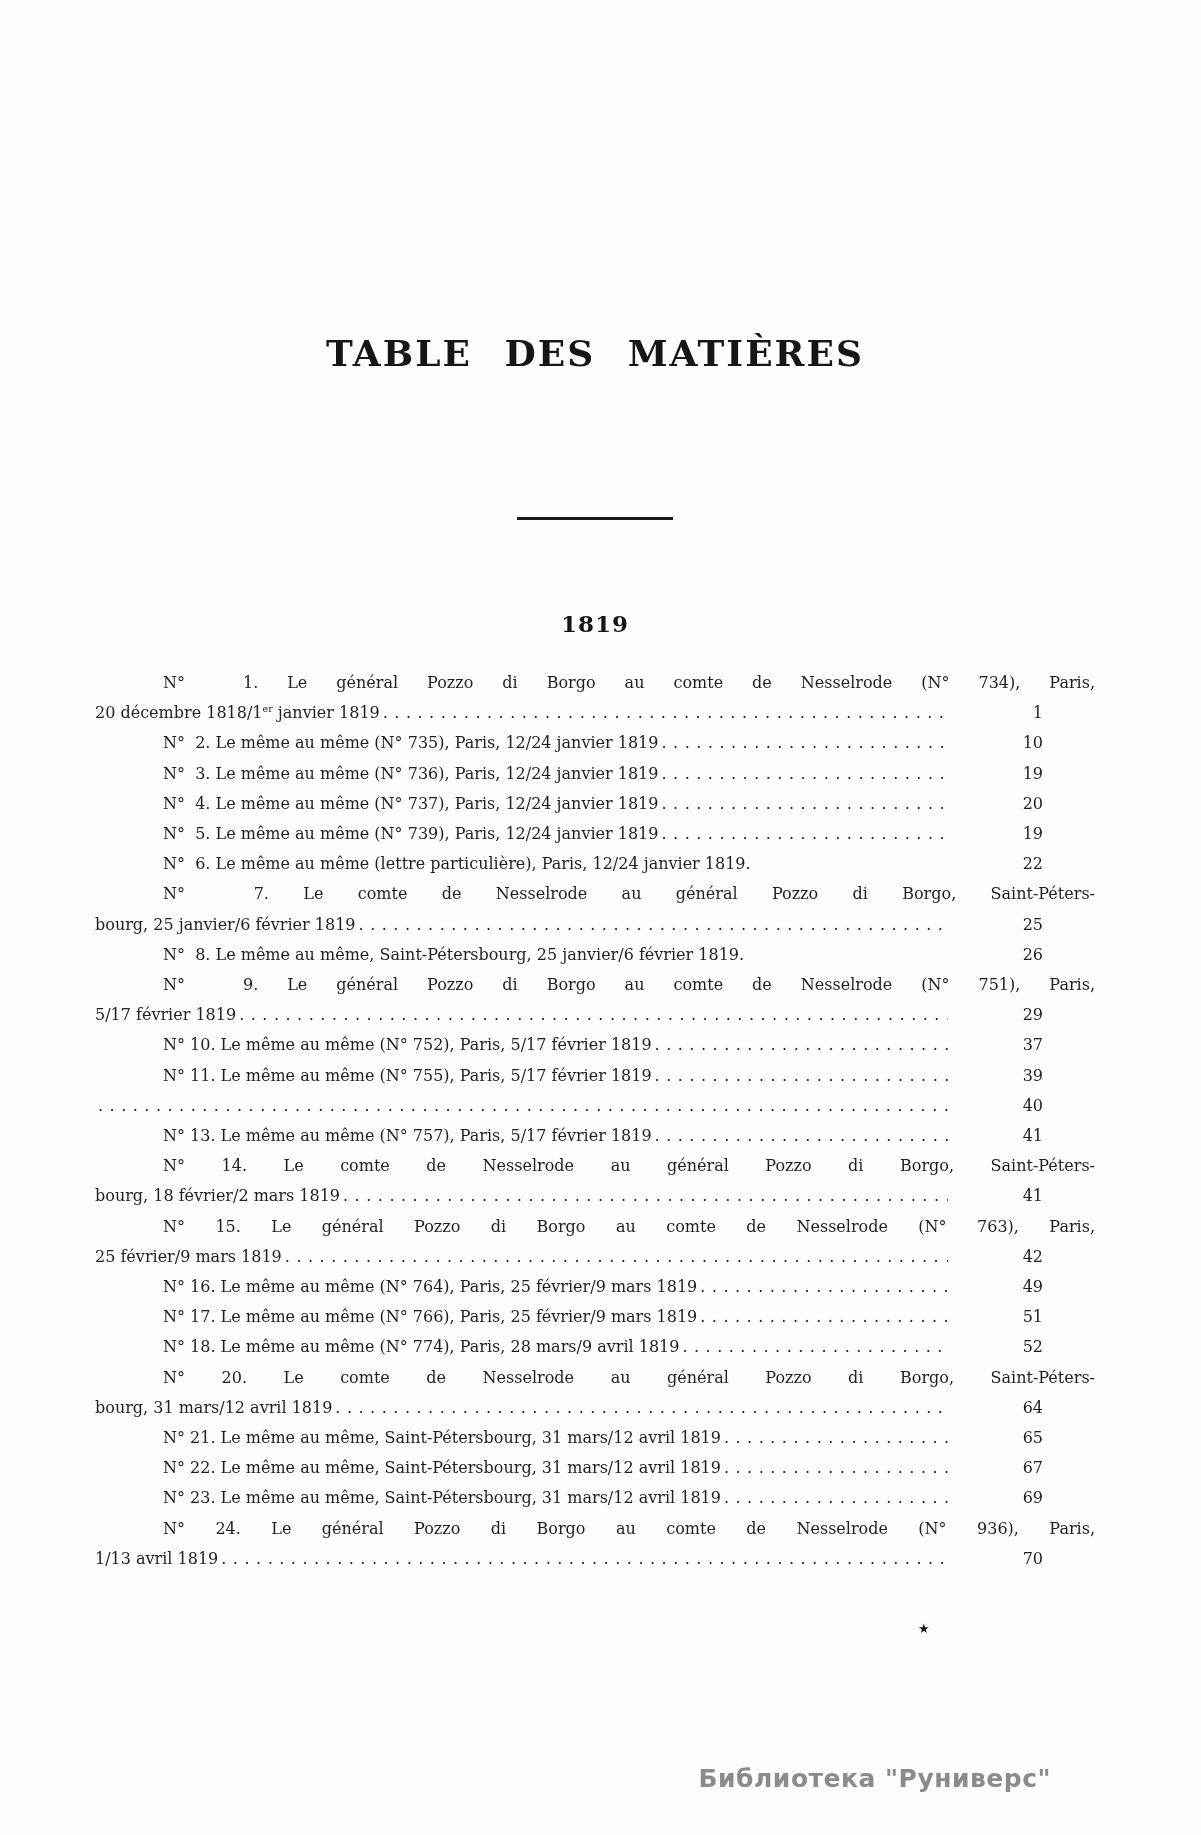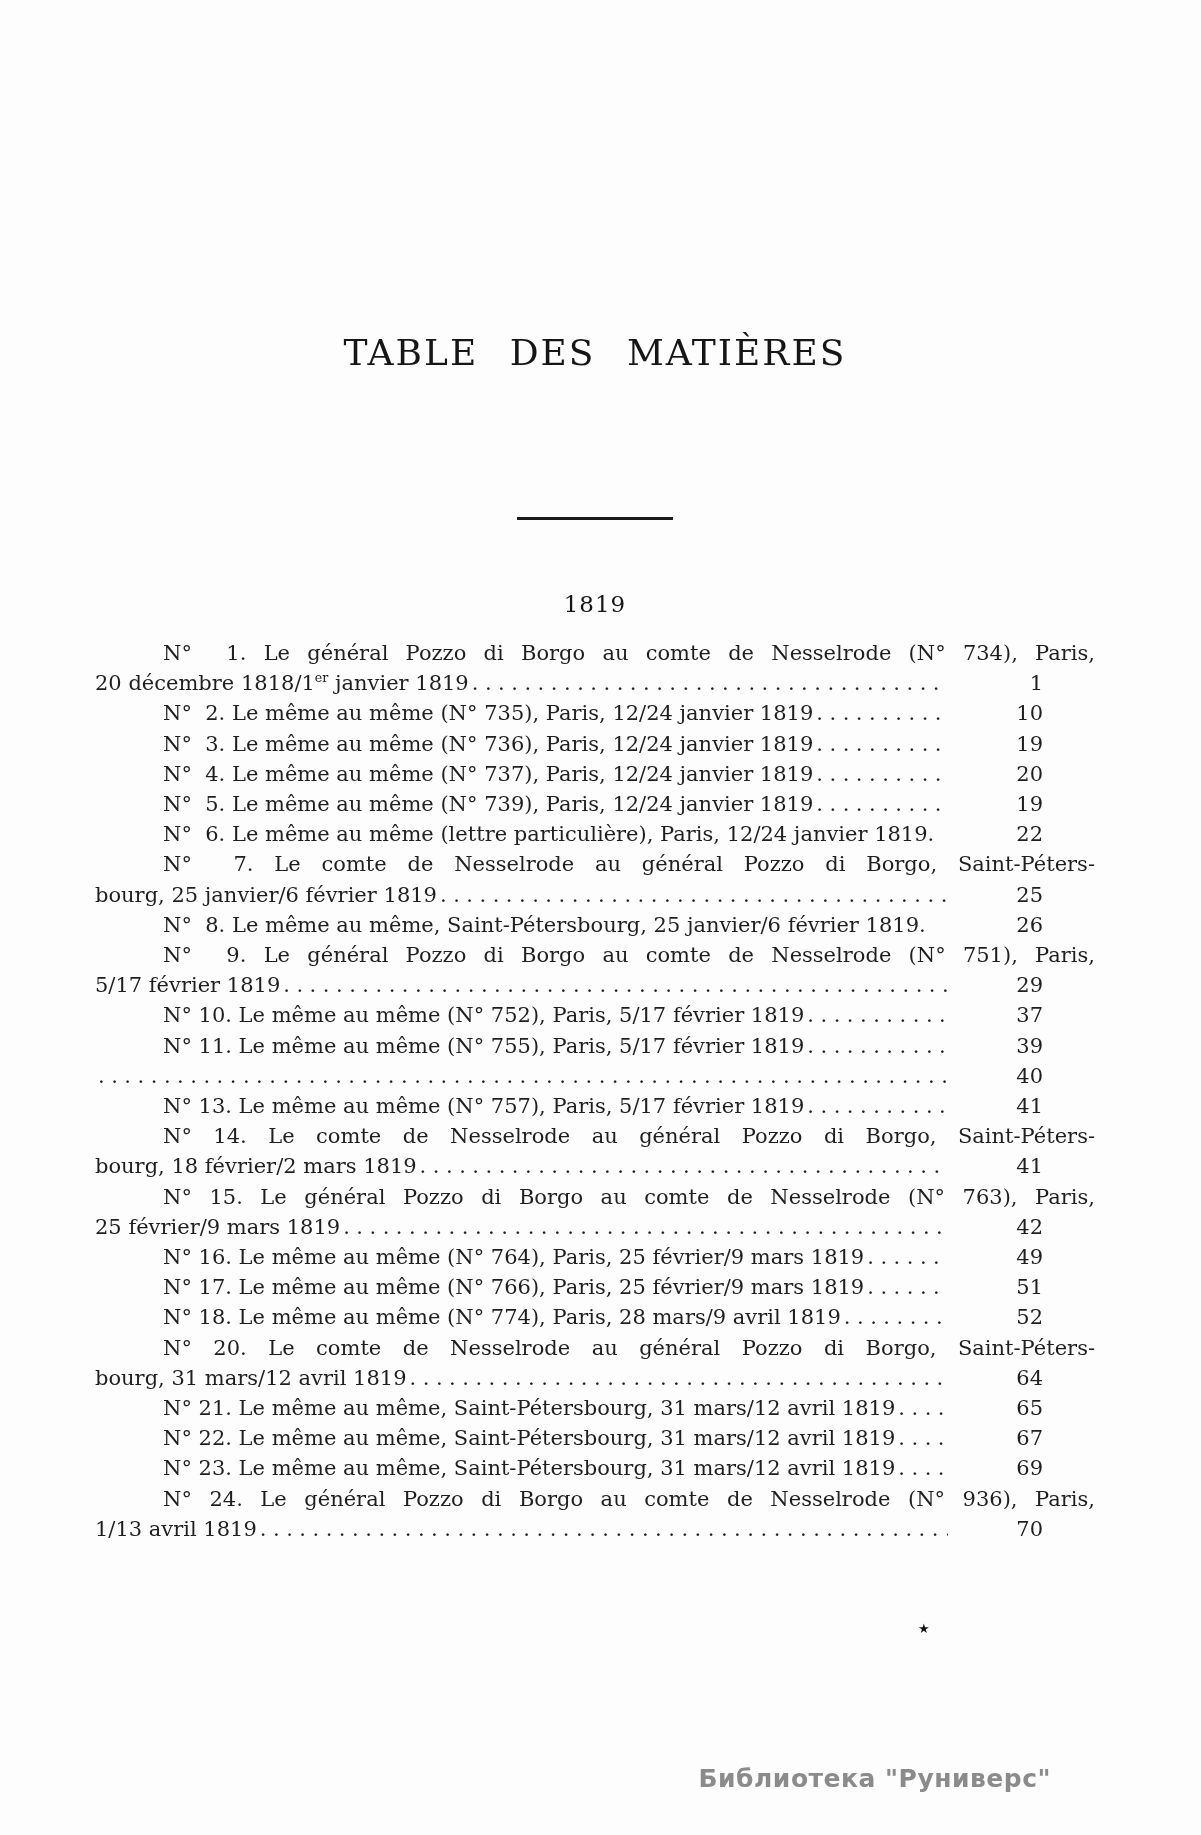--- a/index.html
+++ b/index.html
@@ -18,44 +18,44 @@
   .content {
     position: absolute;
     left: 95px;
     top: 0;
     width: 1000px;
   }
   .title {
     margin: 332px 0 0 0;
     text-align: center;
     font-size: 36px;
-    font-weight: normal;
+    font-weight: bold;
     letter-spacing: 2px;
     word-spacing: 18px;
     line-height: 42px;
     color: #161616;
   }
   .rule {
     width: 156px;
     height: 3px;
     background: #1b1b1b;
     margin: 143px auto 0 auto;
   }
   .year {
-    margin-top: 70px;
+    margin-top: 90px;
     text-align: center;
     font-size: 23px;
-    font-weight: normal;
+    font-weight: bold;
     letter-spacing: 1px;
     line-height: 28px;
     color: #161616;
   }
   .entries {
-    margin-top: 20px;
-    font-size: 21px;
+    margin-top: 30px;
+    font-size: 16px;
     line-height: 30.2px;
   }
   .line { min-height: 30.2px; }
   .full {
     padding-left: 68px;
     text-align: justify;
     text-align-last: justify;
     white-space: nowrap;
   }
   .flexline {

